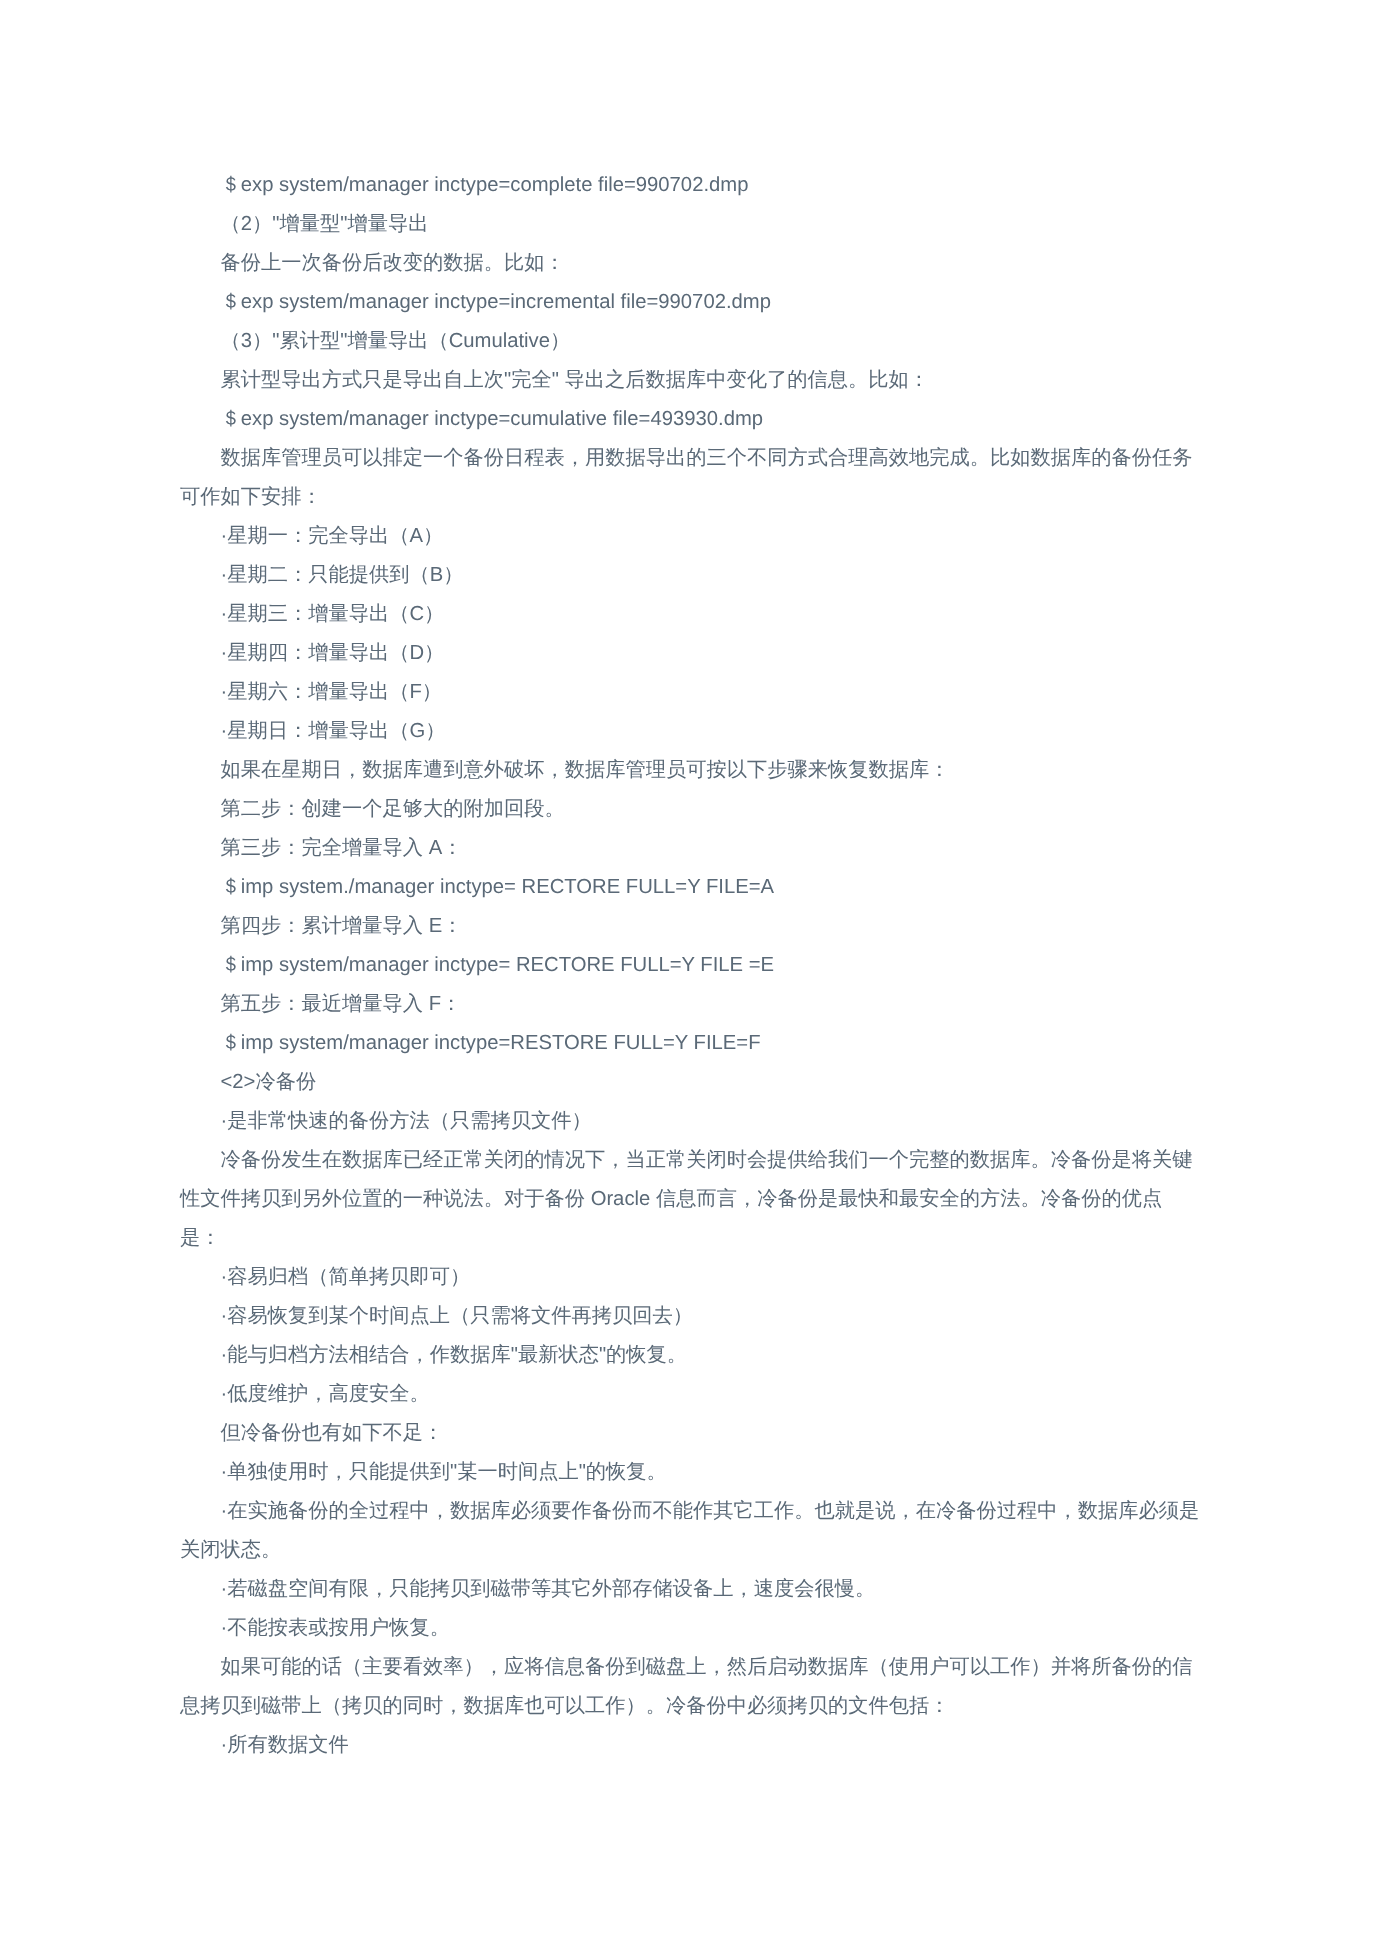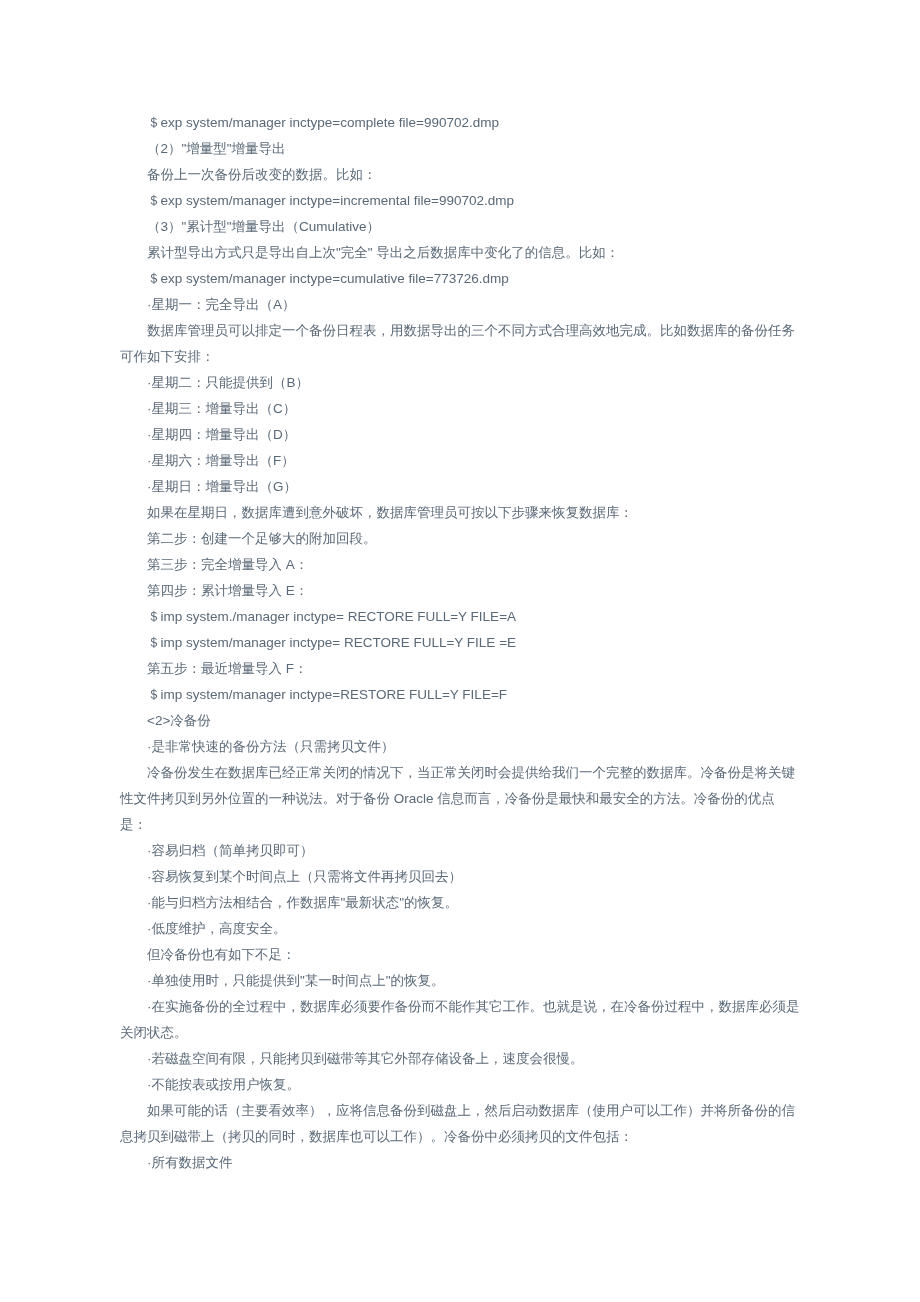--- a/index.html
+++ b/index.html
@@ -25,33 +25,33 @@
 </head>
 <body>
 
 <div class="page">
   <p class="para">＄exp system/manager inctype=complete file=990702.dmp</p>
   <p class="para">（2）"增量型"增量导出</p>
   <p class="para">备份上一次备份后改变的数据。比如：</p>
   <p class="para">＄exp system/manager inctype=incremental file=990702.dmp</p>
   <p class="para">（3）"累计型"增量导出（Cumulative）</p>
   <p class="para">累计型导出方式只是导出自上次"完全" 导出之后数据库中变化了的信息。比如：</p>
-  <p class="para">＄exp system/manager inctype=cumulative file=773726.dmp</p>
+  <p class="para">＄exp system/manager inctype=cumulative file=493930.dmp</p>
+  <p class="para">数据库管理员可以排定一个备份日程表，用数据导出的三个不同方式合理高效地完成。比如数据库的备份任务可作如下安排：</p>
   <p class="para">·星期一：完全导出（A）</p>
-  <p class="para">数据库管理员可以排定一个备份日程表，用数据导出的三个不同方式合理高效地完成。比如数据库的备份任务可作如下安排：</p>
   <p class="para">·星期二：只能提供到（B）</p>
   <p class="para">·星期三：增量导出（C）</p>
   <p class="para">·星期四：增量导出（D）</p>
   <p class="para">·星期六：增量导出（F）</p>
   <p class="para">·星期日：增量导出（G）</p>
   <p class="para">如果在星期日，数据库遭到意外破坏，数据库管理员可按以下步骤来恢复数据库：</p>
   <p class="para">第二步：创建一个足够大的附加回段。</p>
   <p class="para">第三步：完全增量导入 A：</p>
+  <p class="para">＄imp system./manager inctype= RECTORE FULL=Y FILE=A</p>
   <p class="para">第四步：累计增量导入 E：</p>
-  <p class="para">＄imp system./manager inctype= RECTORE FULL=Y FILE=A</p>
   <p class="para">＄imp system/manager inctype= RECTORE FULL=Y FILE =E</p>
   <p class="para">第五步：最近增量导入 F：</p>
   <p class="para">＄imp system/manager inctype=RESTORE FULL=Y FILE=F</p>
   <p class="para">&lt;2&gt;冷备份</p>
   <p class="para">·是非常快速的备份方法（只需拷贝文件）</p>
   <p class="para">冷备份发生在数据库已经正常关闭的情况下，当正常关闭时会提供给我们一个完整的数据库。冷备份是将关键性文件拷贝到另外位置的一种说法。对于备份 Oracle 信息而言，冷备份是最快和最安全的方法。冷备份的优点是：</p>
   <p class="para">·容易归档（简单拷贝即可）</p>
   <p class="para">·容易恢复到某个时间点上（只需将文件再拷贝回去）</p>
   <p class="para">·能与归档方法相结合，作数据库"最新状态"的恢复。</p>
   <p class="para">·低度维护，高度安全。</p>

